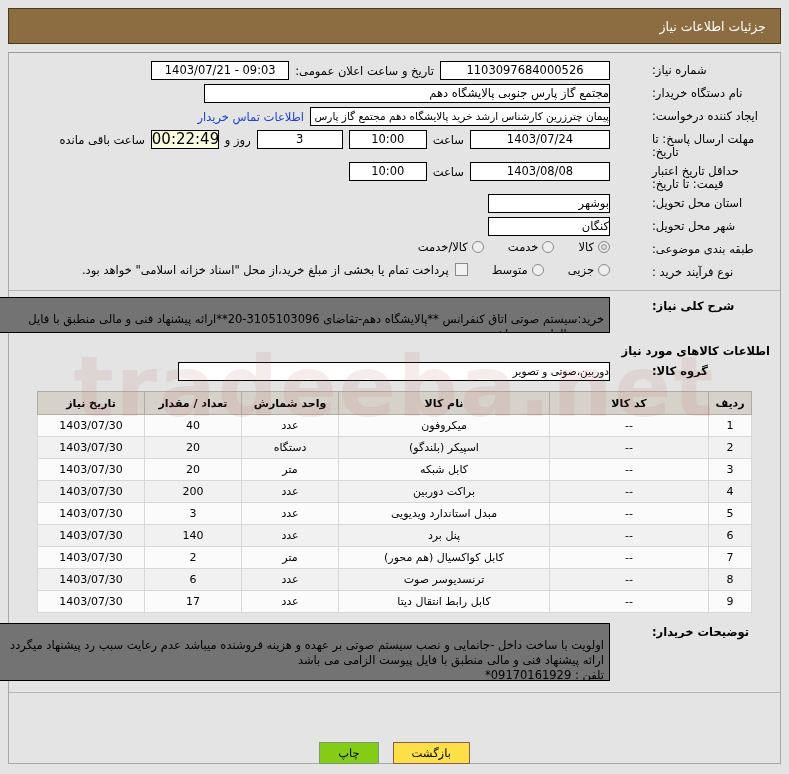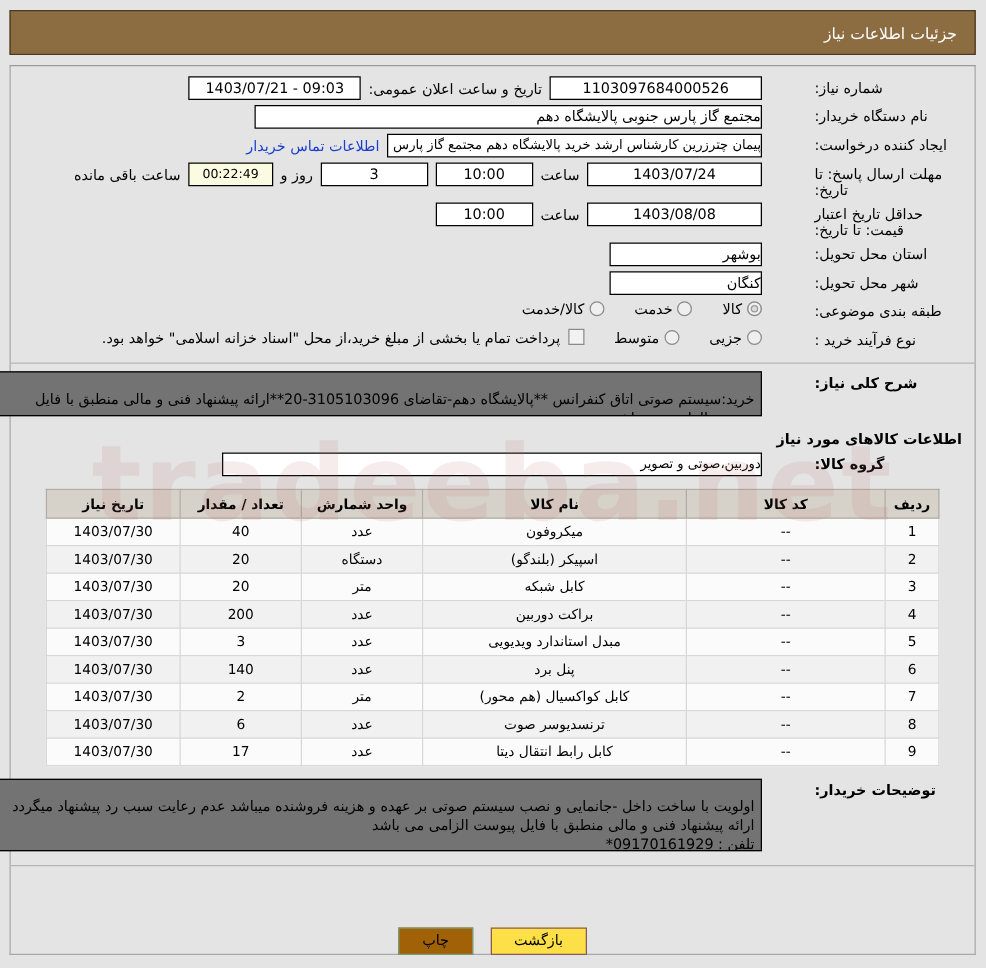--- a/index.html
+++ b/index.html
@@ -111,21 +111,21 @@
   .w-prov   { width: 122px; text-align: right; }
   .w-pubdt  { width: 138px; }
   .w-group  { width: 432px; text-align: right; font-size: 10.5px; }
 
   .timer {
     background: #fbfbe2;
     border: 1px solid #000;
     width: 68px;
     height: 19px;
     line-height: 17px;
-    font-size: 10px;
+    font-size: 15px;
     text-align: center;
     direction: ltr;
     box-sizing: border-box;
   }
   .inline-txt {
     font-size: 11.5px;
     color: #000;
     white-space: nowrap;
   }
   .link {
@@ -242,21 +242,21 @@
   }
   .btn {
     font-size: 11.5px;
     border: 1px solid #6e6e6e;
     padding: 2px 18px;
     cursor: pointer;
     line-height: 16px;
     color: #000;
   }
   .btn-back  { background: #fde047; border-color: #8a5a5a; }
-  .btn-print { background: #a16207; border-color: #7a9a76; }
+  .btn-print { background: #84cc16; border-color: #7a9a76; }
 
   
   .wm {
     position: absolute;
     inset: 0;
     pointer-events: none;
     display: flex;
     align-items: center;
     justify-content: center;
     font-size: 84px;

